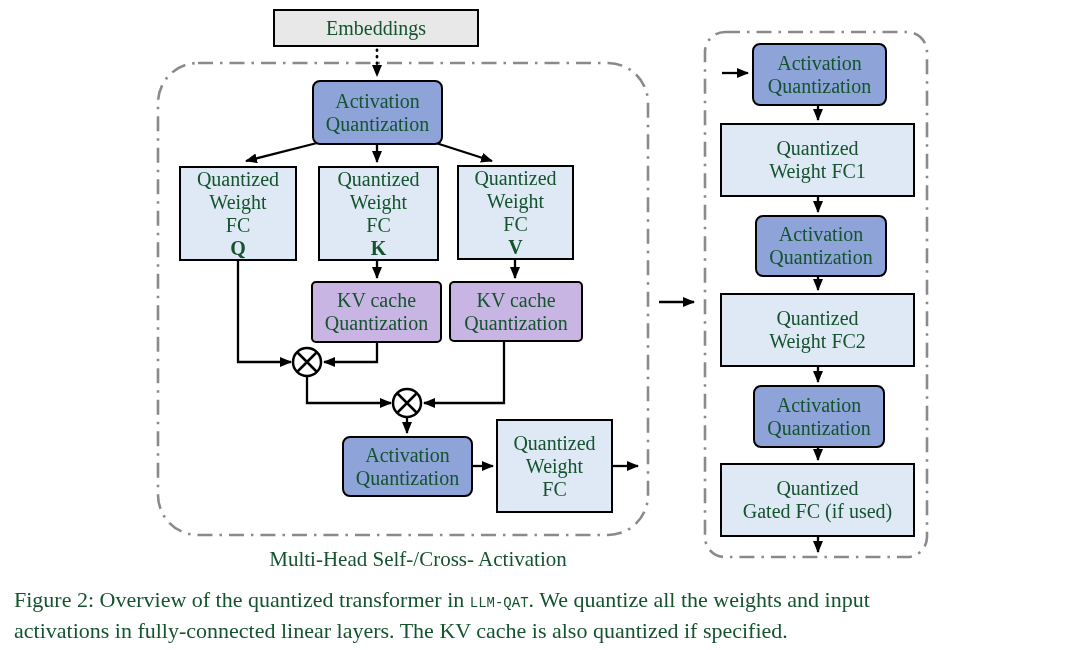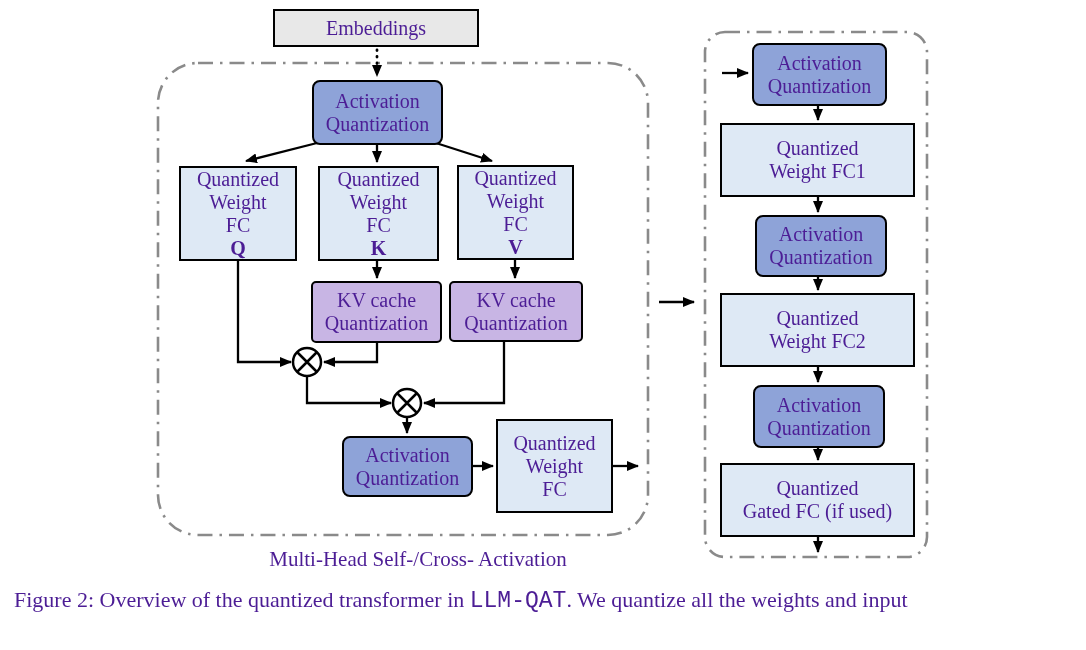--- a/index.html
+++ b/index.html
@@ -2,21 +2,21 @@
 <html style="--color-activation: #8EA3D8; --color-weight: #DEE9F5; --color-kv-cache: #C8B5E4; --color-embeddings: #E8E8E8; --color-box-border: #000000; --color-dashed-border: #8A8A8A; --color-arrow: #000000;"><head>
 <meta charset="utf-8">
 <style>
   html, body { margin: 0; padding: 0; background: #ffffff; }
   #stage {
     position: relative;
     width: 1086px;
     height: 650px;
     background: #ffffff;
     font-family: "Liberation Serif", serif;
-    color: #4c1d95;
+    color: #14532d;
     overflow: hidden;
   }
   #connector-layer {
     position: absolute;
     left: 0; top: 0;
     width: 1086px; height: 650px;
     pointer-events: none;
     z-index: 1;
   }
   .node {
@@ -49,21 +49,21 @@
   }
   #caption {
     position: absolute;
     left: 14px; top: 586px;
     width: 1064px;
     z-index: 2;
     font-size: 22px;
     line-height: 28px;
     text-align: left;
   }
-  .mono { font-family: "Liberation Mono", monospace; font-size: 23px; }
+  .mono { font-family: "Liberation Mono", monospace; font-size: 14px; }
 </style>
 </head>
 <body>
 
 <div id="stage">
 
   <svg id="connector-layer" viewBox="0 0 1086 650" xmlns="http://www.w3.org/2000/svg">
     <defs>
       <marker id="ah" viewBox="0 0 12 10" markerWidth="12" markerHeight="10" refX="11" refY="5" orient="auto" markerUnits="userSpaceOnUse">
         <path d="M0,0 L12,5 L0,10 z" fill="#000"></path>
@@ -192,15 +192,16 @@
     <span>Quantization</span>
   </div>
 
   <div class="node weight" style="left:720px; top:463px; width:195px; height:74px;">
     <span>Quantized</span>
     <span>Gated FC (if used)</span>
   </div>
 
   <div id="caption">
     <span>Figure 2: Overview of the quantized transformer in </span><span class="mono">LLM-QAT</span><span>. We quantize all the weights and input</span><br>
+    <span>activations in fully-connected linear layers. The KV cache is also quantized if specified.</span>
   </div>
 
 </div>
 
 </body></html>

